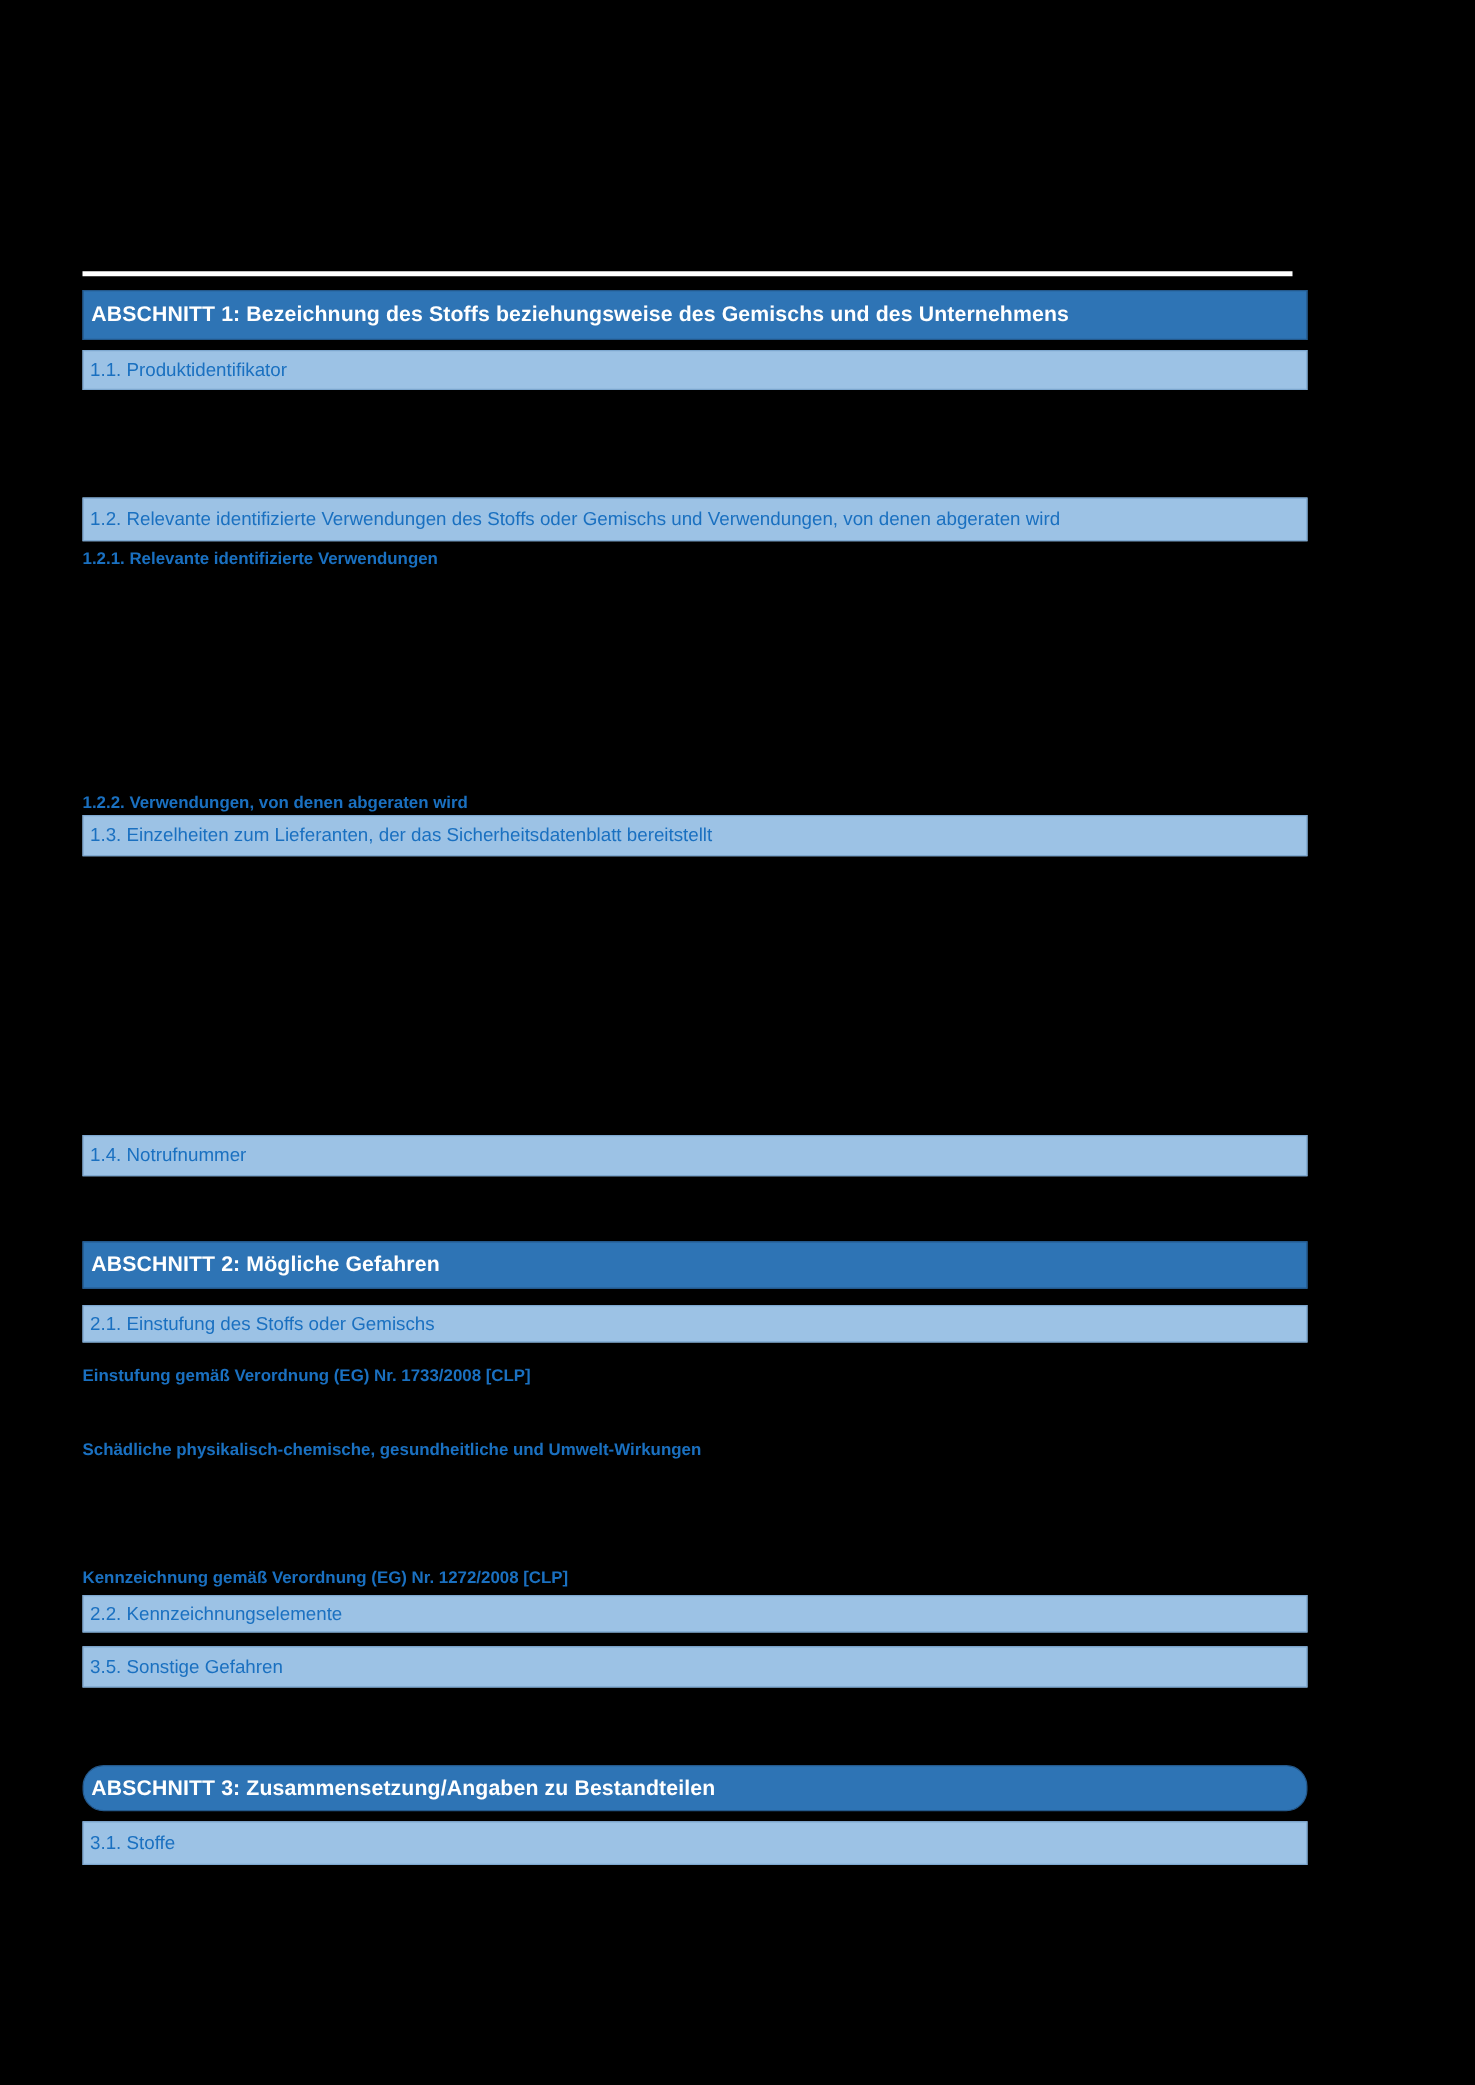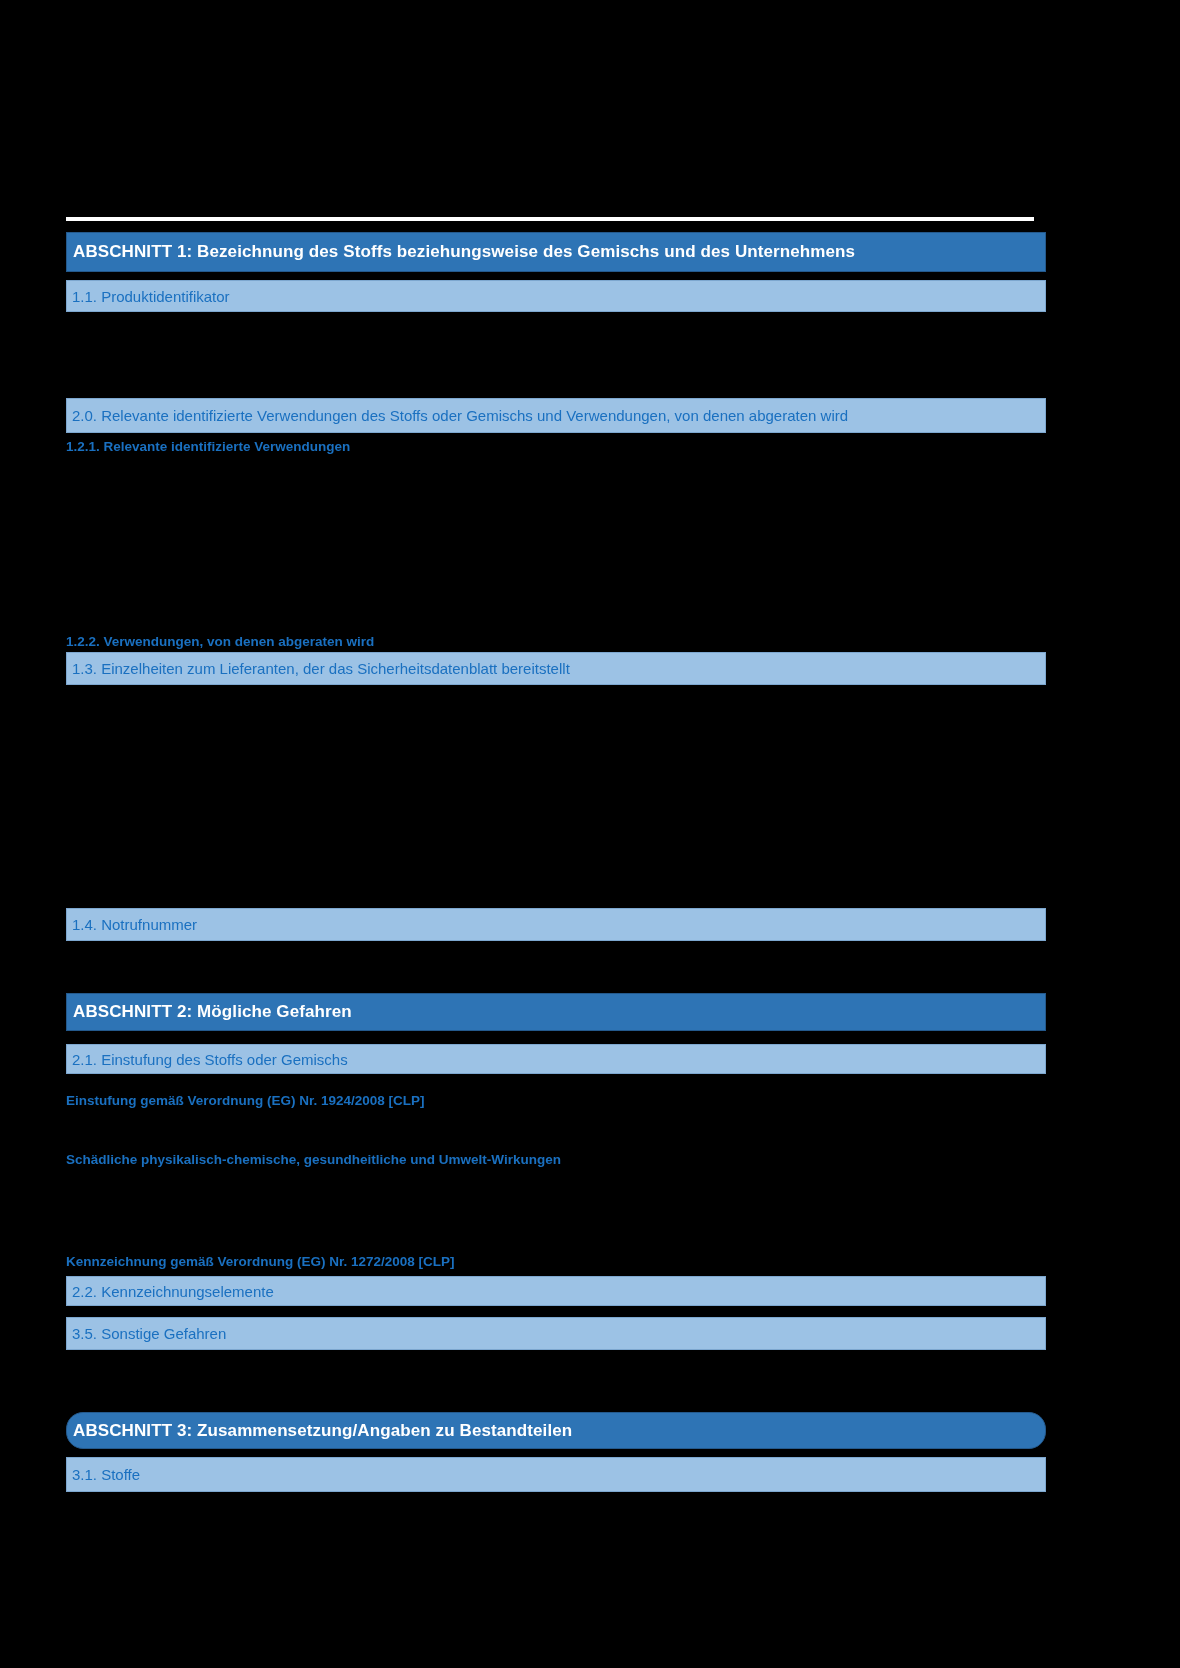--- a/index.html
+++ b/index.html
@@ -48,21 +48,21 @@
 
   <div class="abs section-bar" style="top:232px;height:40px;">
     <span>ABSCHNITT 1: Bezeichnung des Stoffs beziehungsweise des Gemischs und des Unternehmens</span>
   </div>
 
   <div class="abs subsection-bar" style="top:280px;height:32px;">
     <span>1.1. Produktidentifikator</span>
   </div>
 
   <div class="abs subsection-bar" style="top:398px;height:35px;">
-    <span>2.0. Relevante identifizierte Verwendungen des Stoffs oder Gemischs und Verwendungen, von denen abgeraten wird</span>
+    <span>1.2. Relevante identifizierte Verwendungen des Stoffs oder Gemischs und Verwendungen, von denen abgeraten wird</span>
   </div>
 
   <div class="abs inline-heading" style="top:438px;">1.2.1. Relevante identifizierte Verwendungen</div>
 
   <div class="abs inline-heading" style="top:633px;">1.2.2. Verwendungen, von denen abgeraten wird</div>
 
   <div class="abs subsection-bar" style="top:652px;height:33px;">
     <span>1.3. Einzelheiten zum Lieferanten, der das Sicherheitsdatenblatt bereitstellt</span>
   </div>
 
@@ -71,21 +71,21 @@
   </div>
 
   <div class="abs section-bar" style="top:993px;height:38px;">
     <span>ABSCHNITT 2: Mögliche Gefahren</span>
   </div>
 
   <div class="abs subsection-bar" style="top:1044px;height:30px;">
     <span>2.1. Einstufung des Stoffs oder Gemischs</span>
   </div>
 
-  <div class="abs inline-heading" style="top:1092px;">Einstufung gemäß Verordnung (EG) Nr. 1924/2008 [CLP]</div>
+  <div class="abs inline-heading" style="top:1092px;">Einstufung gemäß Verordnung (EG) Nr. 1733/2008 [CLP]</div>
 
   <div class="abs inline-heading" style="top:1151px;">Schädliche physikalisch-chemische, gesundheitliche und Umwelt-Wirkungen</div>
 
   <div class="abs subsection-bar" style="top:1276px;height:30px;">
     <span>2.2. Kennzeichnungselemente</span>
   </div>
 
   <div class="abs inline-heading" style="top:1253px;">Kennzeichnung gemäß Verordnung (EG) Nr. 1272/2008 [CLP]</div>
 
   <div class="abs subsection-bar" style="top:1317px;height:33px;">

